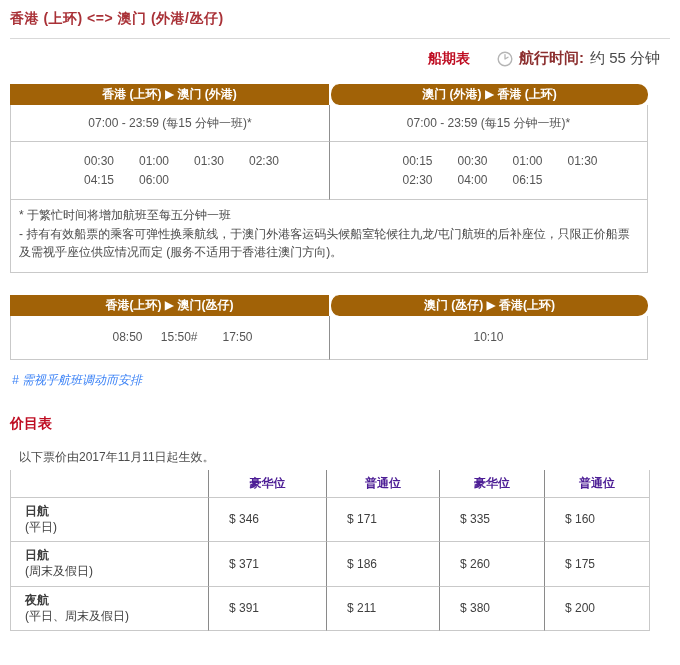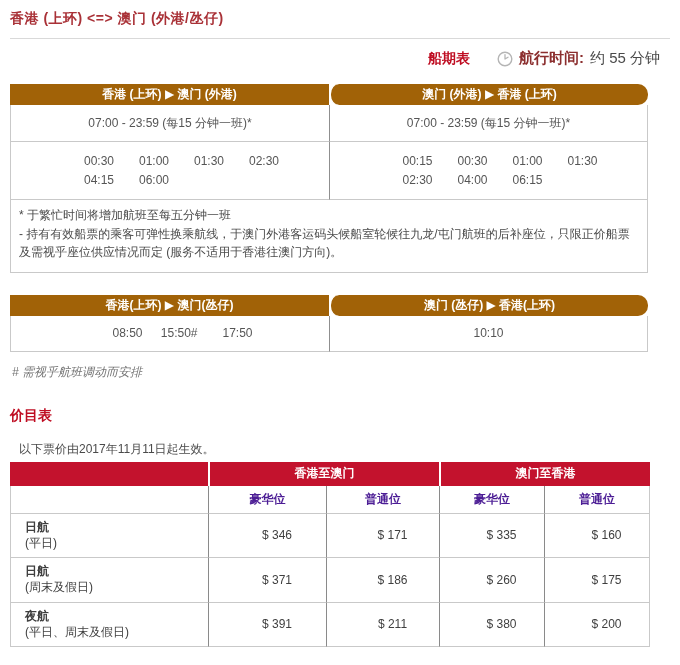--- a/index.html
+++ b/index.html
@@ -45,49 +45,49 @@
   .sched tr td:last-child { border-right: 1px solid #c9c9c9; }
   .sched td.mid { border-left: 1px solid #8f8f8f; }
   .freq td { height: 37px; }
   .timesrow td { height: 58px; }
   .timegrid {
     display: flex; flex-wrap: wrap; row-gap: 5px;
     width: 222px; margin: 0 auto; text-align: right;
   }
   .timegrid .t { width: 55px; font-size: 12px; color: #555555; }
   .timegrid.w3 { width: 165px; }
-  .t2row td { height: 36px; }
+  .t2row td { height: 44px; }
   .fnrow td {
     text-align: left; padding: 6px 16px 10px 8px;
     font-size: 12px; color: #4a4a4a; line-height: 1.55;
   }
   .gap20 { height: 22px; }
 
-  .hash-note { font-style: italic; font-size: 12px; color: #737373; margin: 12px 0 0 2px; }
+  .hash-note { font-style: italic; font-size: 12px; color: #3b82f6; margin: 12px 0 0 2px; }
 
   
   .fares-block { margin-top: 26px; }
   .effective { font-size: 12px; color: #4a4a4a; margin: 16px 0 4px 9px; }
 
   table.fare { width: 640px; border-collapse: separate; border-spacing: 0; table-layout: fixed; }
   .fare .redrow td, .fare .redrow th {
     background: #c3122d; color: #ffffff; font-size: 12px; font-weight: bold;
     height: 24px; text-align: center; padding: 2px 0;
   }
   .fare .redrow .wdiv { border-left: 2px solid #ffffff; }
   .fare .classrow th, .fare .classrow td {
     height: 28px; font-size: 12px; color: #4c1d95; text-align: center;
     border-bottom: 1px solid #c9c9c9;
   }
   .fare .classrow th { font-weight: bold; }
   .fare td.vd, .fare th.vd { border-left: 1px solid #8a8a8a; }
   .fare td.oL, .fare th.oL { border-left: 1px solid #c9c9c9; }
   .fare td.oR, .fare th.oR { border-right: 1px solid #c9c9c9; }
   .fare .datarow td {
-    height: 42px; font-size: 12px; color: #3f3f3f; text-align: center;
+    height: 42px; font-size: 12px; color: #3f3f3f; 
     border-bottom: 1px solid #c9c9c9; vertical-align: middle; padding-left: 20px;
   }
   .fare .datarow td.rowlabel { text-align: left; padding: 5px 8px 6px 14px; line-height: 1.35; }
   .rowlabel .lbl { font-weight: bold; display: block; }
   .rowlabel .sub { font-weight: normal; display: block; }
 </style>
 </head>
 <body>
 
 <div class="page">
@@ -188,25 +188,20 @@
 
     <table class="fare">
       <colgroup>
         <col style="width:198px">
           <col style="width:118px">
           <col style="width:113px">
           <col style="width:105px">
           <col style="width:106px">
       </colgroup>
       <tbody>
-          <tr class="redrow">
-        <td></td>
-        <th colspan="2" class="wdiv">香港至澳门</th>
-        <th colspan="2" class="wdiv">澳门至香港</th>
-      </tr>
       <tr class="classrow">
         <td class="oL"></td>
         <th class="vd">豪华位</th>
         <th class="vd">普通位</th>
         <th class="vd">豪华位</th>
         <th class="vd oR">普通位</th>
       </tr>
       <tr class="datarow">
         <td class="rowlabel oL">
           <span class="lbl">日航</span>

